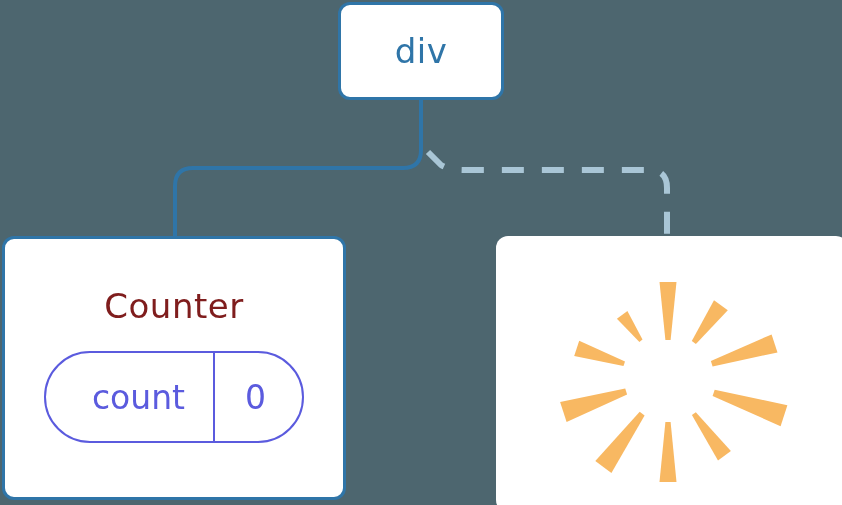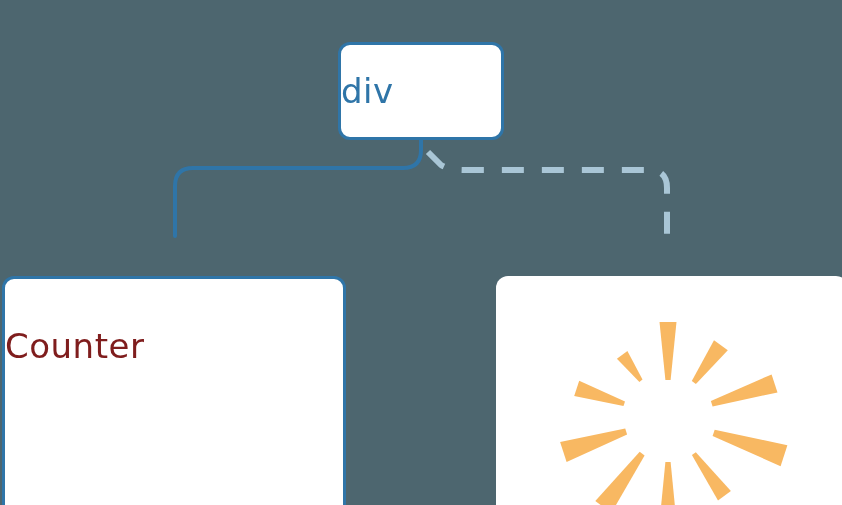--- a/index.html
+++ b/index.html
@@ -35,21 +35,21 @@
     pointer-events: none;
   }
 
   
   .node {
     position: absolute;
     background: #ffffff;
     box-sizing: border-box;
     display: flex;
     flex-direction: column;
-    margin-top: 40px;
+    align-items: center;
   }
   .node.bordered {
     border: 3px solid #2f75a8;
     border-radius: 12px;
   }
   .node.plain {
     border: none;
     border-radius: 12px;
   }
 
@@ -140,20 +140,24 @@
     <path d="M 428,152 L 441,165 Q 449,170 464,170 L 649,170 Q 667,170 667,188 L 667,238" fill="none" stroke="#a9c6d6" stroke-width="6" stroke-linecap="butt" stroke-linejoin="round" stroke-dasharray="22 18"></path>
   </svg>
 
   <div class="node bordered" id="node-div">
     <span class="node-title-div">div</span>
   </div>
 
   <div class="node bordered" id="node-counter">
     <span class="node-title-counter">Counter</span>
 
+    <div class="pill">
+      <span class="pill-key">count</span>
+      <span class="pill-val">0</span>
+    </div>
   </div>
 
   <div class="node plain" id="node-sparkle">
     <svg id="sparkle-svg" viewBox="0 0 352 276" xmlns="http://www.w3.org/2000/svg">
       <g id="sparkle-rays">
           <polygon points="174.6,104.0 169.4,104.0 163.5,46.0 180.5,46.0" fill="#f8b862"></polygon>
           <polygon points="199.9,107.9 195.8,104.9 218.0,64.2 231.8,74.2" fill="#f8b862"></polygon>
           <polygon points="216.6,130.5 214.9,125.1 275.6,98.4 281.5,116.4" fill="#f8b862"></polygon>
           <polygon points="216.6,160.0 218.7,153.7 291.4,169.2 284.6,190.2" fill="#f8b862"></polygon>
           <polygon points="195.9,179.0 199.8,176.2 234.9,215.0 222.0,224.4" fill="#f8b862"></polygon>

